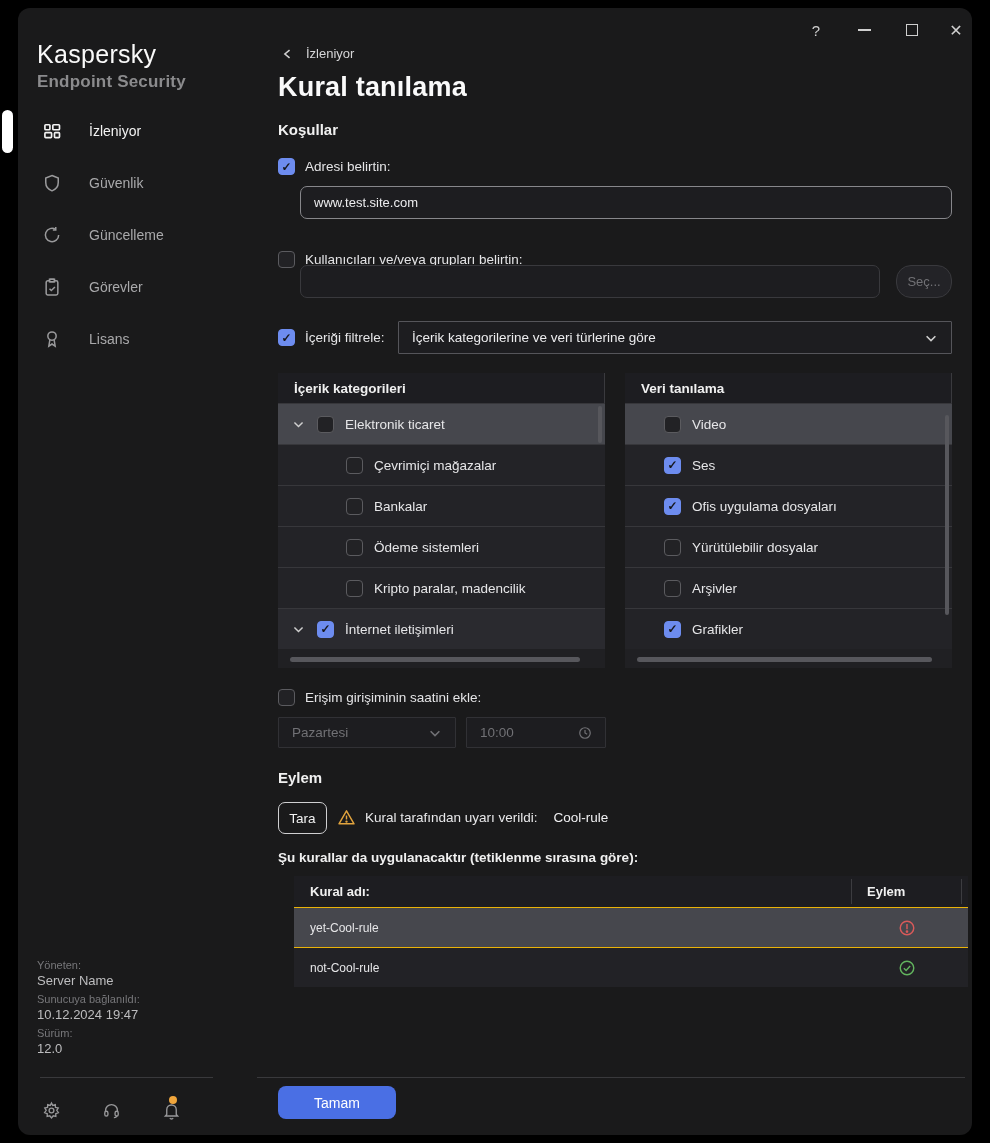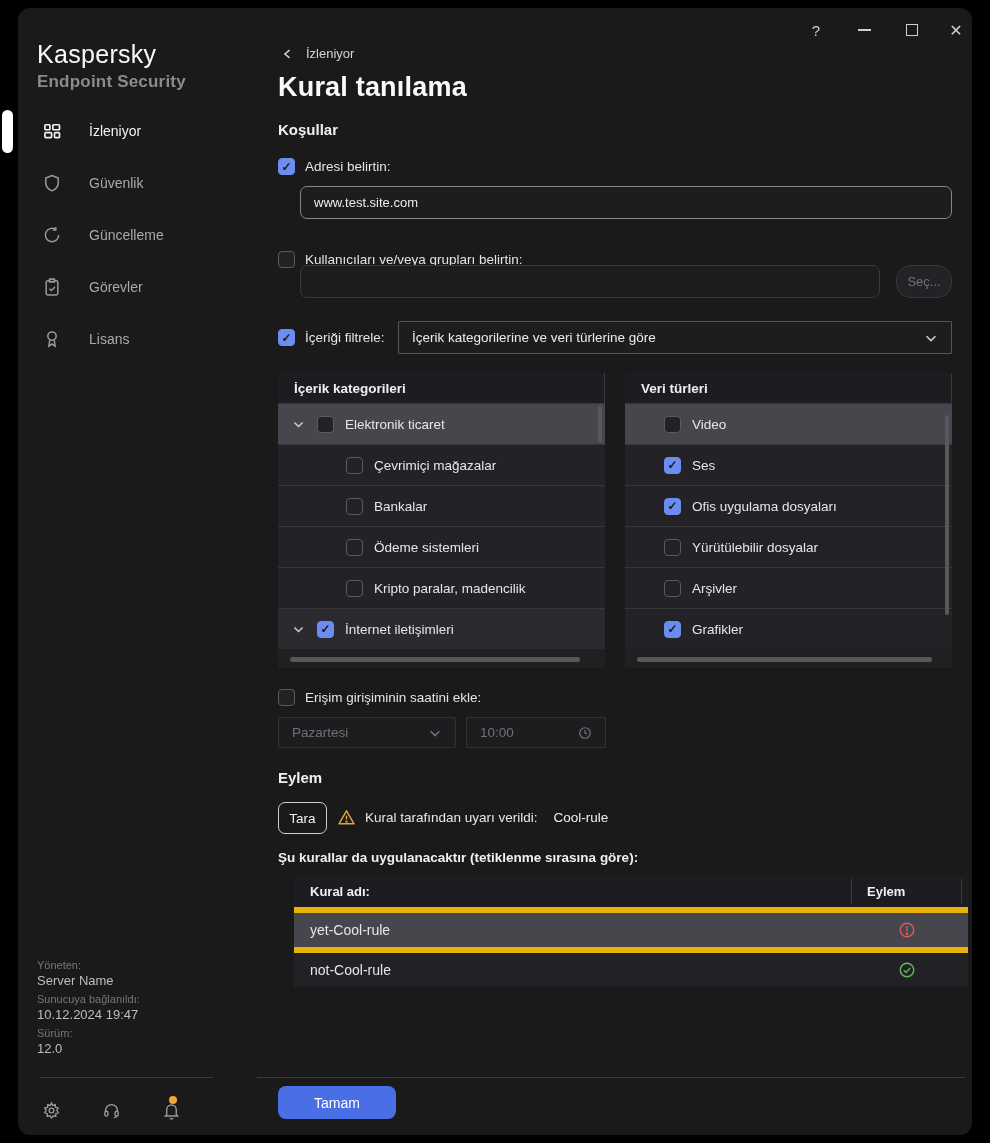--- a/index.html
+++ b/index.html
@@ -84,21 +84,21 @@
   .warn-text { margin-left:9px; font-size:13.5px; color:#e8e8ea; }
   .warn-rule { margin-left:16px; font-size:13.5px; color:#f0f0f2; }
 
   
   .rules-table { position:absolute; left:16px; top:868px; width:674px; }
   .rt-head { height:31px; background:#1d1d21; display:flex; align-items:center; font-size:13px; font-weight:bold; color:#f0f0f0; position:relative; }
   .rt-head .c1 { padding-left:16px; width:557px; }
   .rt-head .c2 { padding-left:16px; }
   .rt-sep1 { position:absolute; left:557px; top:3px; bottom:3px; width:1px; background:#3c3c40; }
   .rt-sep2 { position:absolute; left:667px; top:3px; bottom:3px; width:1px; background:#3c3c40; }
-  .rt-row { height:40px; background:#222226; border-top:6px solid #eab308; display:flex; align-items:center; font-size:14px; color:#e6e6e8; position:relative; cursor:pointer; }
+  .rt-row { height:40px; background:#222226; border-top:1px solid #eab308; display:flex; align-items:center; font-size:12px; color:#e6e6e8; position:relative; cursor:pointer; }
   .rt-row.sel { background:#46474d; }
   .rt-row .rname { padding-left:16px; }
   .rt-row .ricon { position:absolute; left:604px; width:18px; height:18px; }
   .st-warn { color:#d95a5a; } .st-ok { color:#62b45e; }
 </style>
 </head>
 <body>
 
 <div class="window">
 
@@ -284,21 +284,21 @@
           </svg>
         <span class="cb checked"></span>
         <span class="plabel">İnternet iletişimleri</span>
       </div>
       <div class="hscroll">
           <i style="width:290px;"></i>
         </div>
     </div>
 
     <div class="panel" style="left:347px;">
-      <div class="panel-head">Veri türleri</div>
+      <div class="panel-head">Veri tanılama</div>
       <div class="prow sel" style="padding-left:27px;">
         <span class="cb"></span>
         <span class="plabel">Video</span>
       </div>
       <div class="prow" style="padding-left:27px;">
         <span class="cb checked"></span>
         <span class="plabel">Ses</span>
       </div>
       <div class="prow" style="padding-left:27px;">
         <span class="cb checked"></span>

